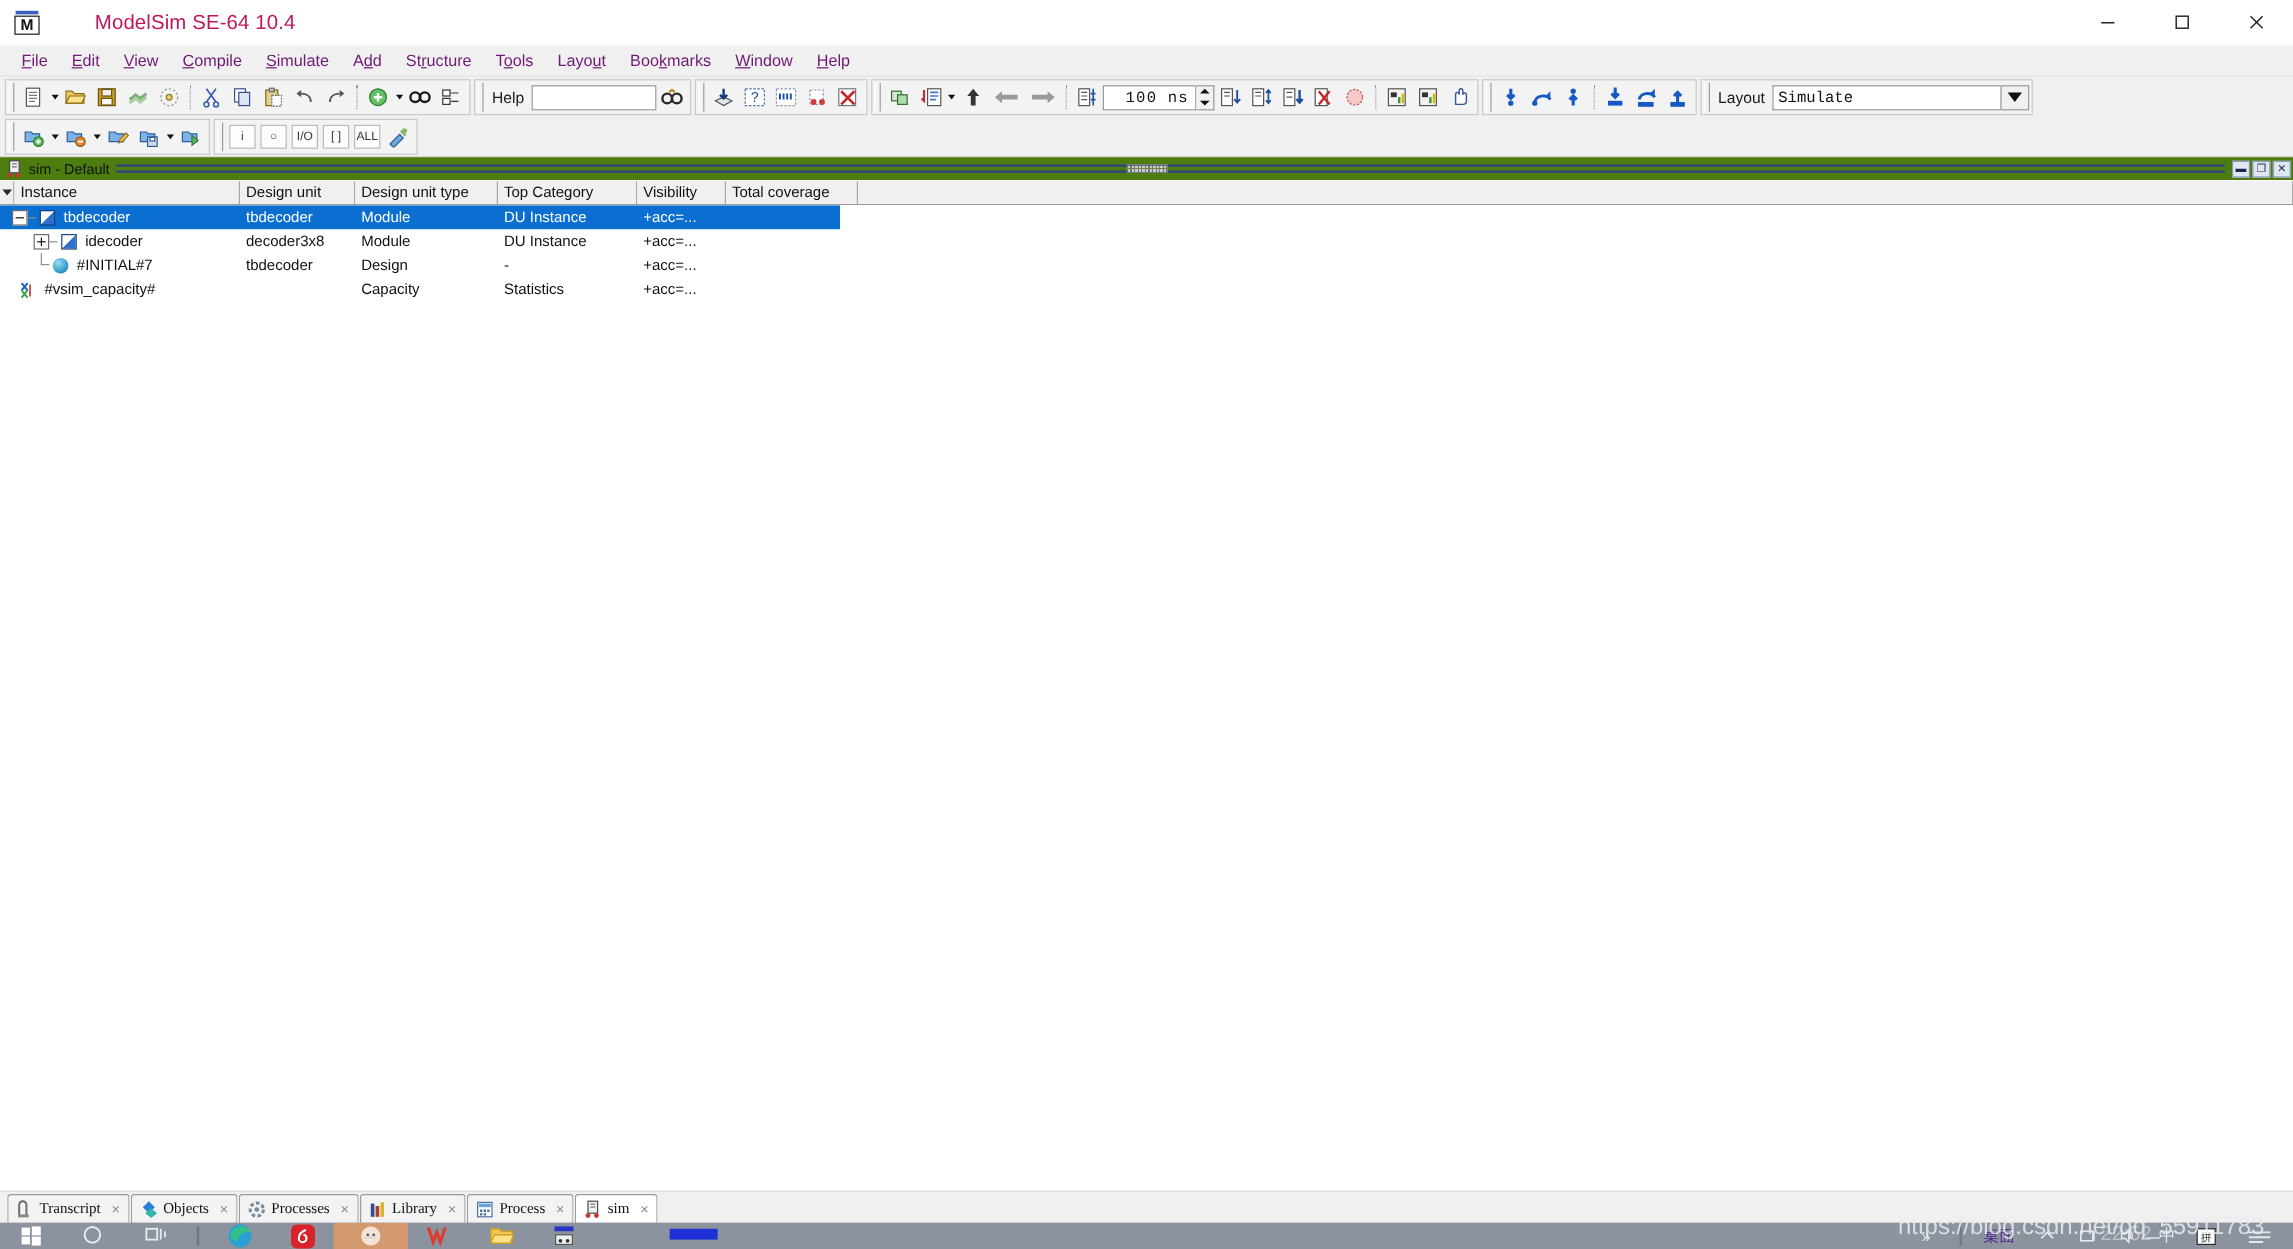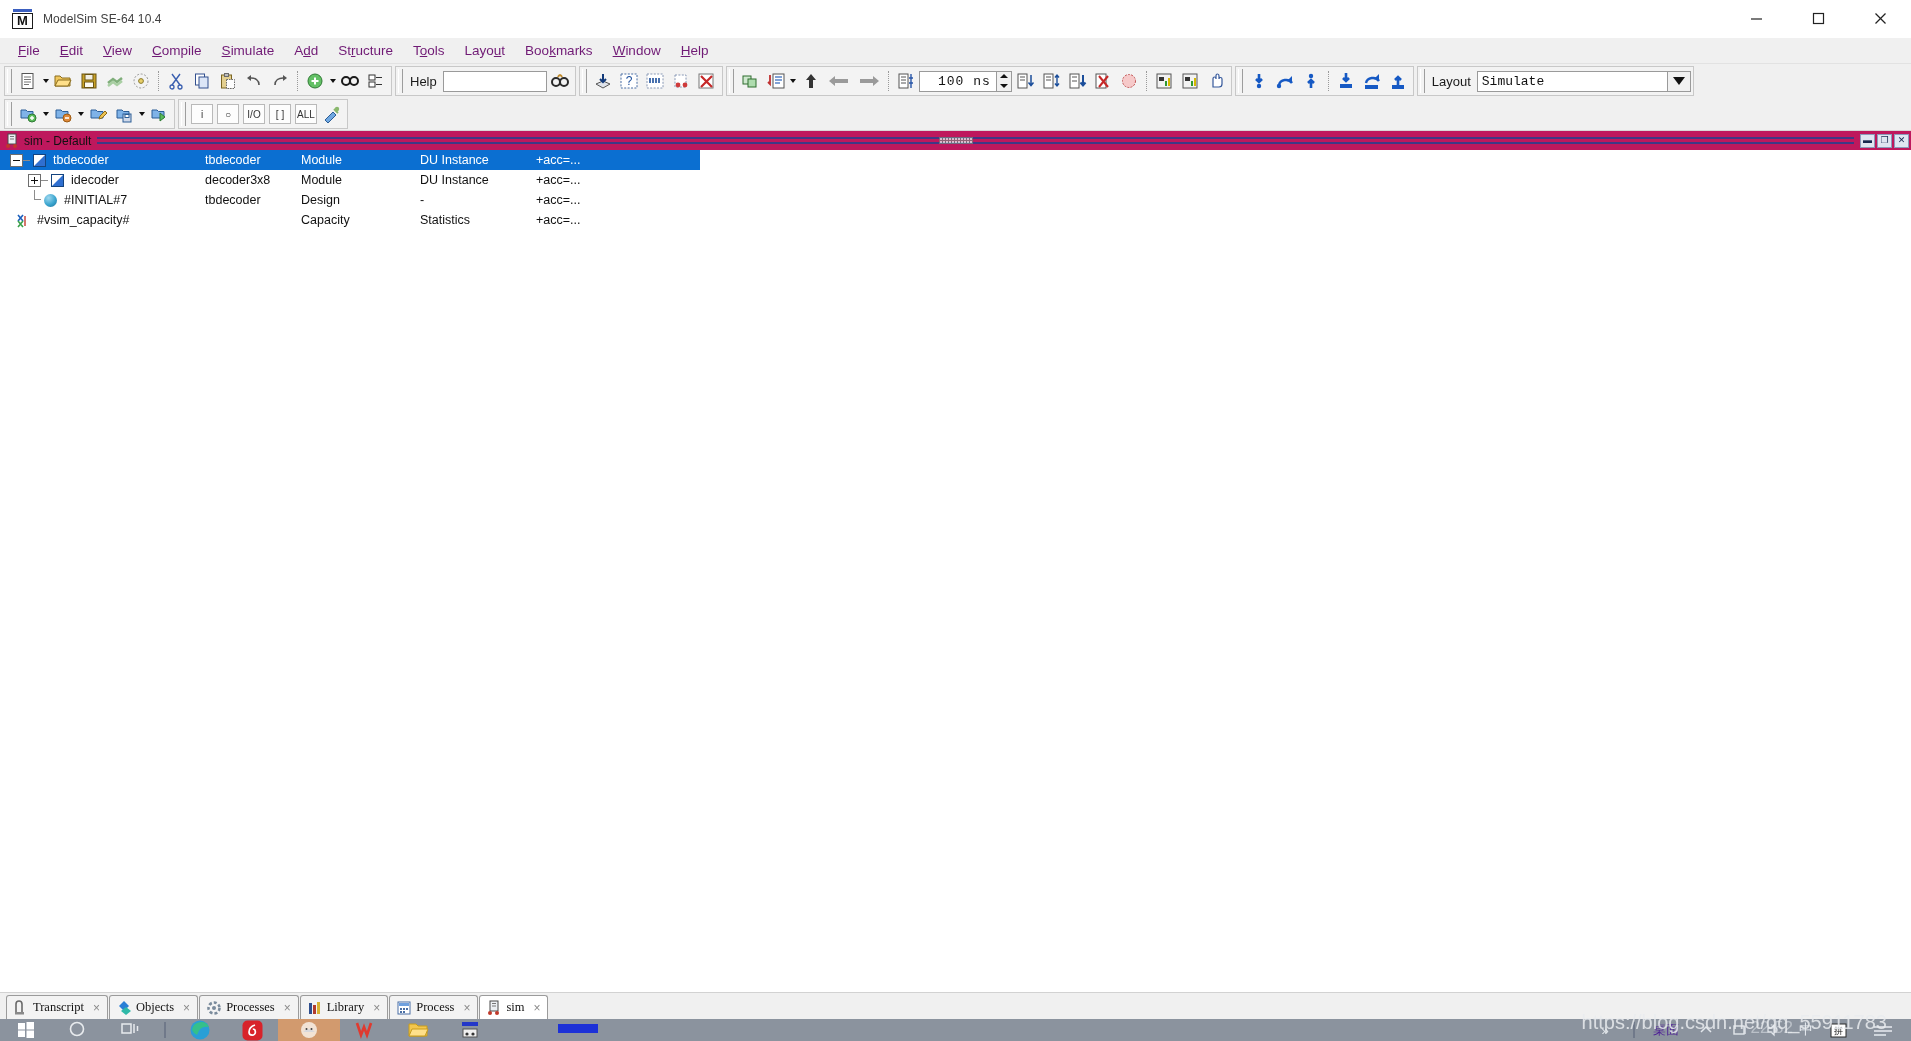--- a/index.html
+++ b/index.html
@@ -37,21 +37,21 @@
     position: absolute; left: 1px; top: 1px; width: 19px; height: 3px;
     background: #3b5fc0;
   }
   .title-icon .m {
     position: absolute; left: 0; top: 5px; width: 21px; height: 16px;
     border: 1.5px solid #1a1a1a;
     color: #111; font-size: 13px; font-weight: bold; line-height: 13px;
     text-align: center; font-family: "Liberation Sans", sans-serif;
   }
   .title-text {
-    font-size: 12px; color: #404040; letter-spacing: 0.1px;
+    font-size: 17px; color: #be185d; letter-spacing: 0.1px; margin-left: 36px;
   }
   .winbtns { margin-left: auto; display: flex; height: 38px; }
   .winbtn {
     width: 62px; height: 38px;
     display: flex; align-items: center; justify-content: center;
     color: #222;
   }
   .winbtn svg { display: block; }
 
   
@@ -182,21 +182,21 @@
     flex: 1 1 auto;
     display: flex;
     flex-direction: column;
     background: #ffffff;
     border-top: 1px solid #d7d7d7;
     min-height: 0;
   }
   .panel-caption {
     height: 19px;
     flex: 0 0 19px;
-    background: #be185d;
+    background: #4d7c0f;
     display: flex;
     align-items: center;
     padding-left: 4px;
     position: relative;
   }
   .panel-caption .pc-icon {
     width: 16px; height: 16px; flex: 0 0 16px; margin-right: 4px;
     position: relative;
   }
   .panel-caption .pc-title {
@@ -840,20 +840,32 @@
       <div class="pc-title">sim - Default</div>
       <div class="pc-rails"></div>
       <div class="pc-handle"></div>
       <div class="pc-btns">
         <div class="pc-btn">▬</div>
         <div class="pc-btn">❐</div>
         <div class="pc-btn">✕</div>
       </div>
     </div>
 
+    <div class="grid-header">
+      <div class="gh-sortmark">
+          <i></i>
+        </div>
+      <div class="gh-cell" style="width:188px">Instance</div>
+      <div class="gh-cell" style="width:96px">Design unit</div>
+      <div class="gh-cell" style="width:119px">Design unit type</div>
+      <div class="gh-cell" style="width:116px">Top Category</div>
+      <div class="gh-cell" style="width:74px">Visibility</div>
+      <div class="gh-cell" style="width:110px">Total coverage</div>
+      <div class="gh-cell" style="flex:1 1 auto"></div>
+    </div>
 
     <div class="grid-body">
 
       <div class="grid-row selected" style="width:700px">
         <div class="cell c-instance" style="width:200px">
           <div class="indent" style="width:10px;flex:0 0 10px"></div>
           <div class="expander"></div>
           <div class="hline"></div>
           <div class="row-icon">
               <div class="ico-module"></div>

